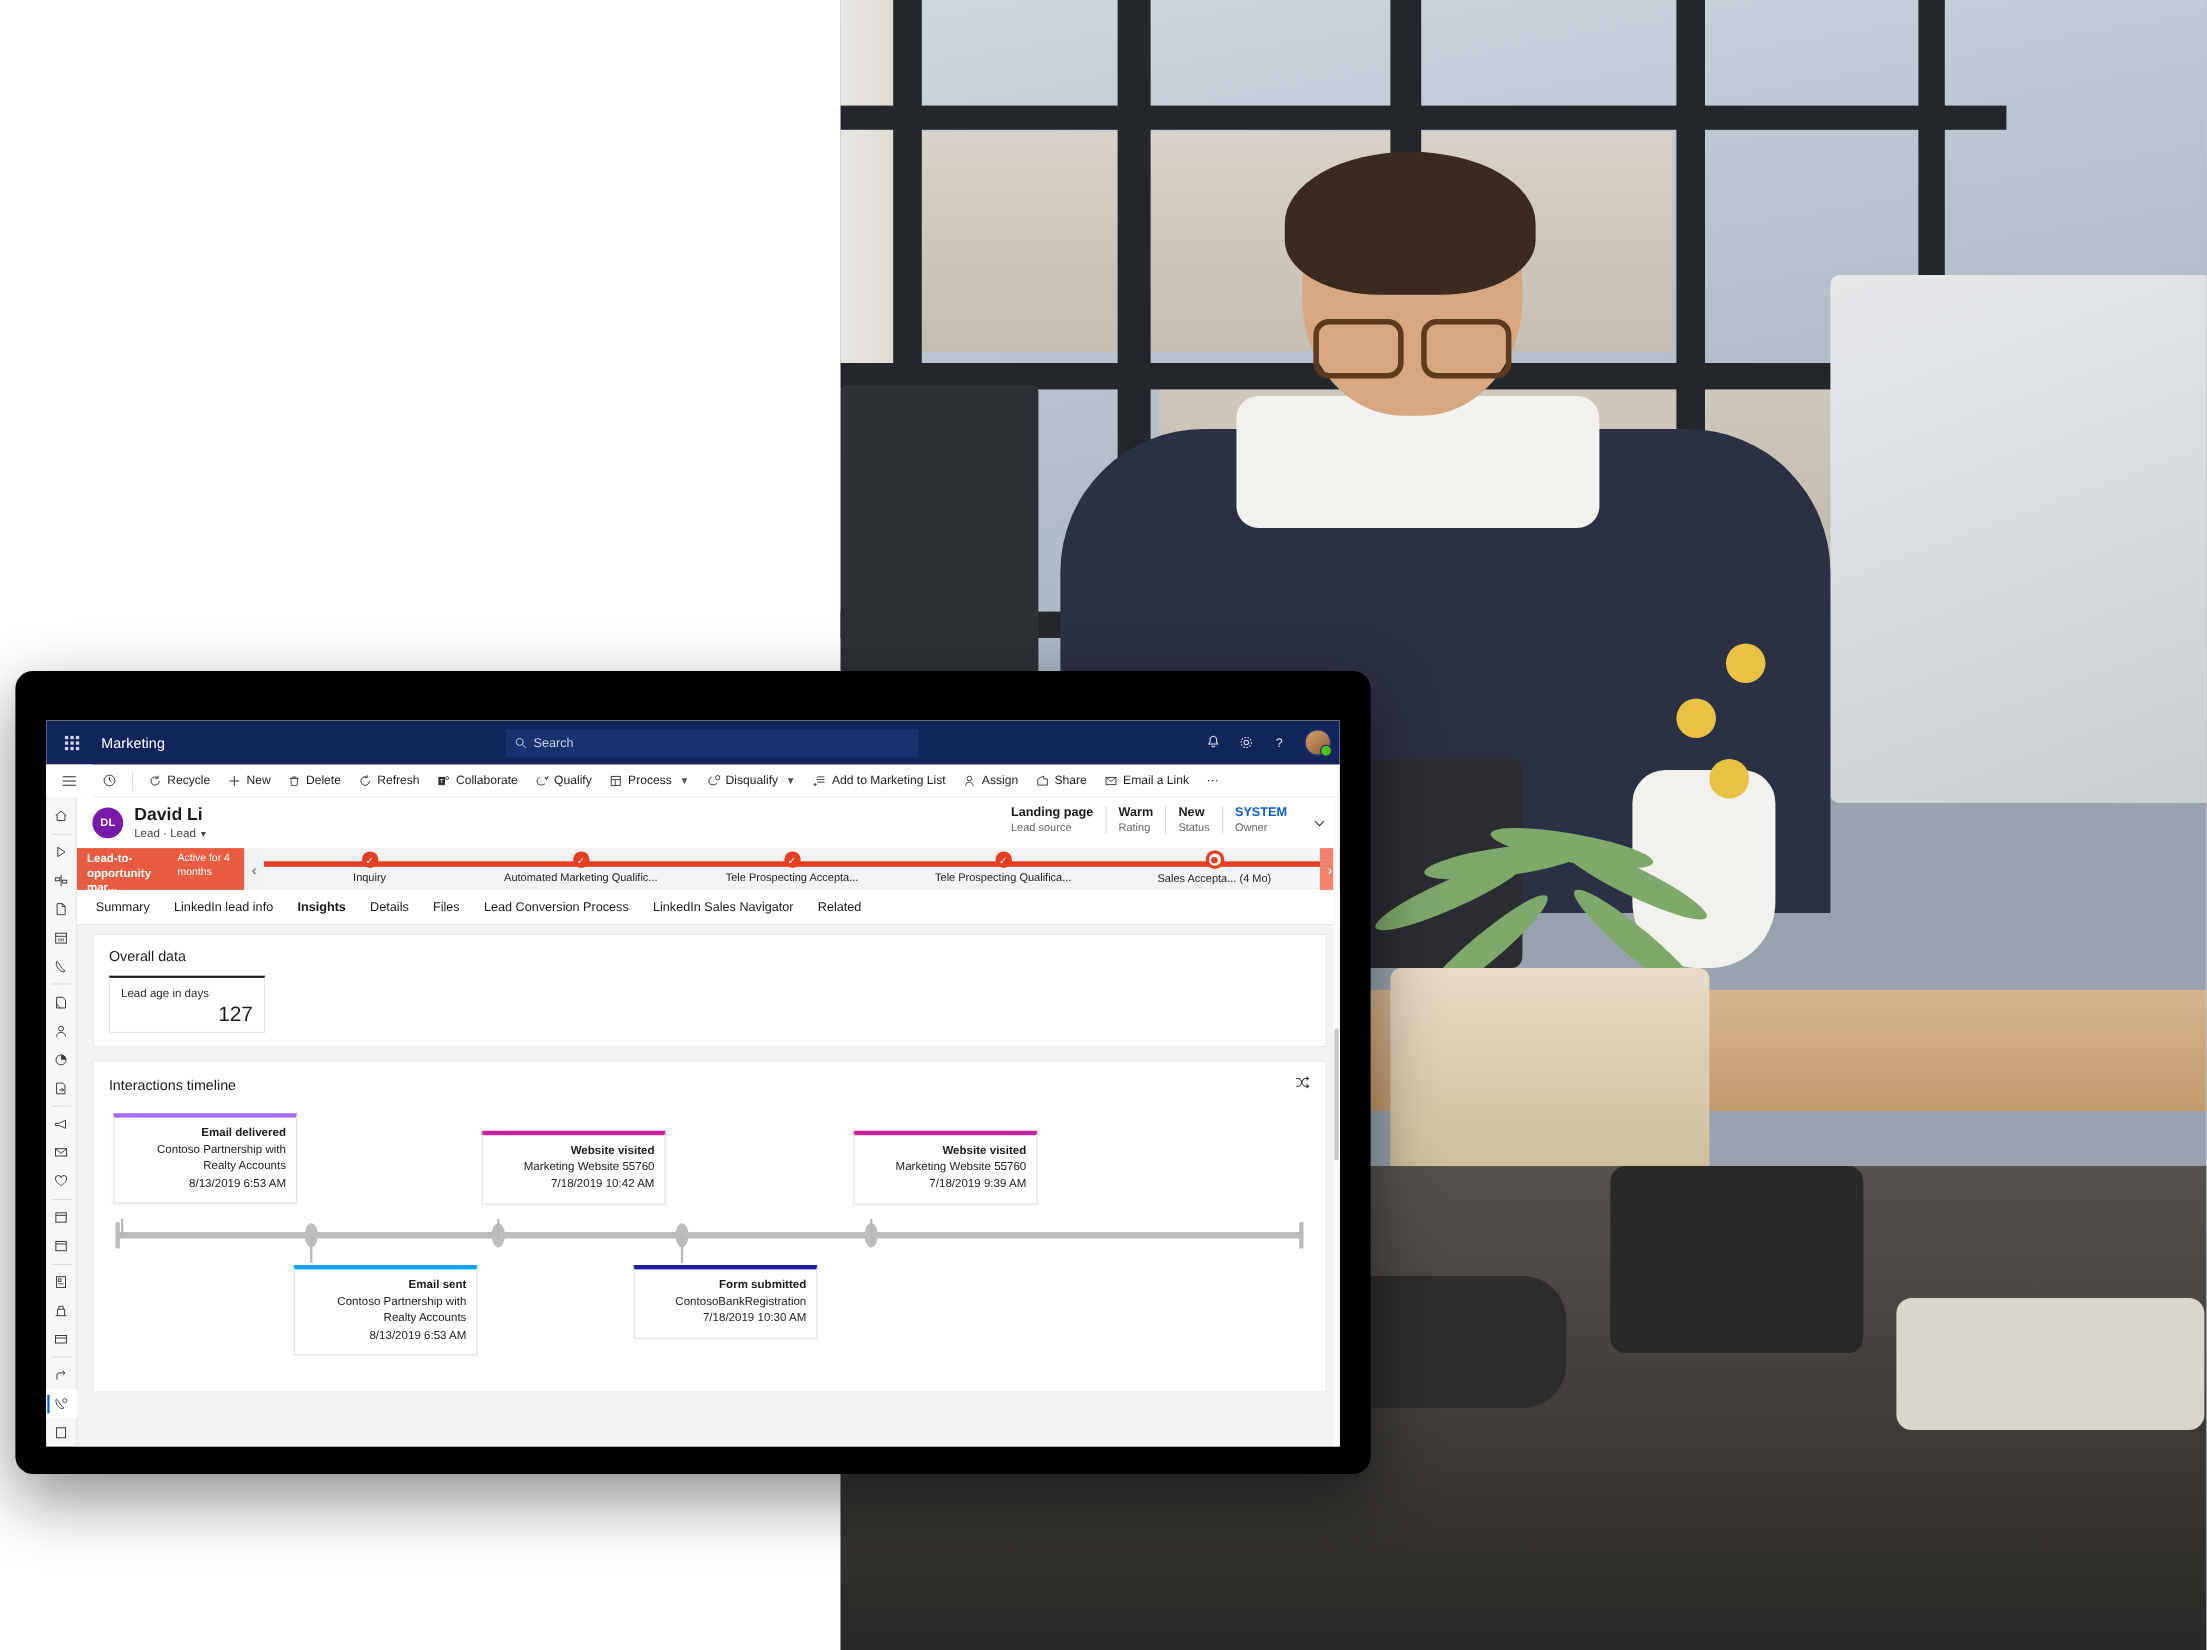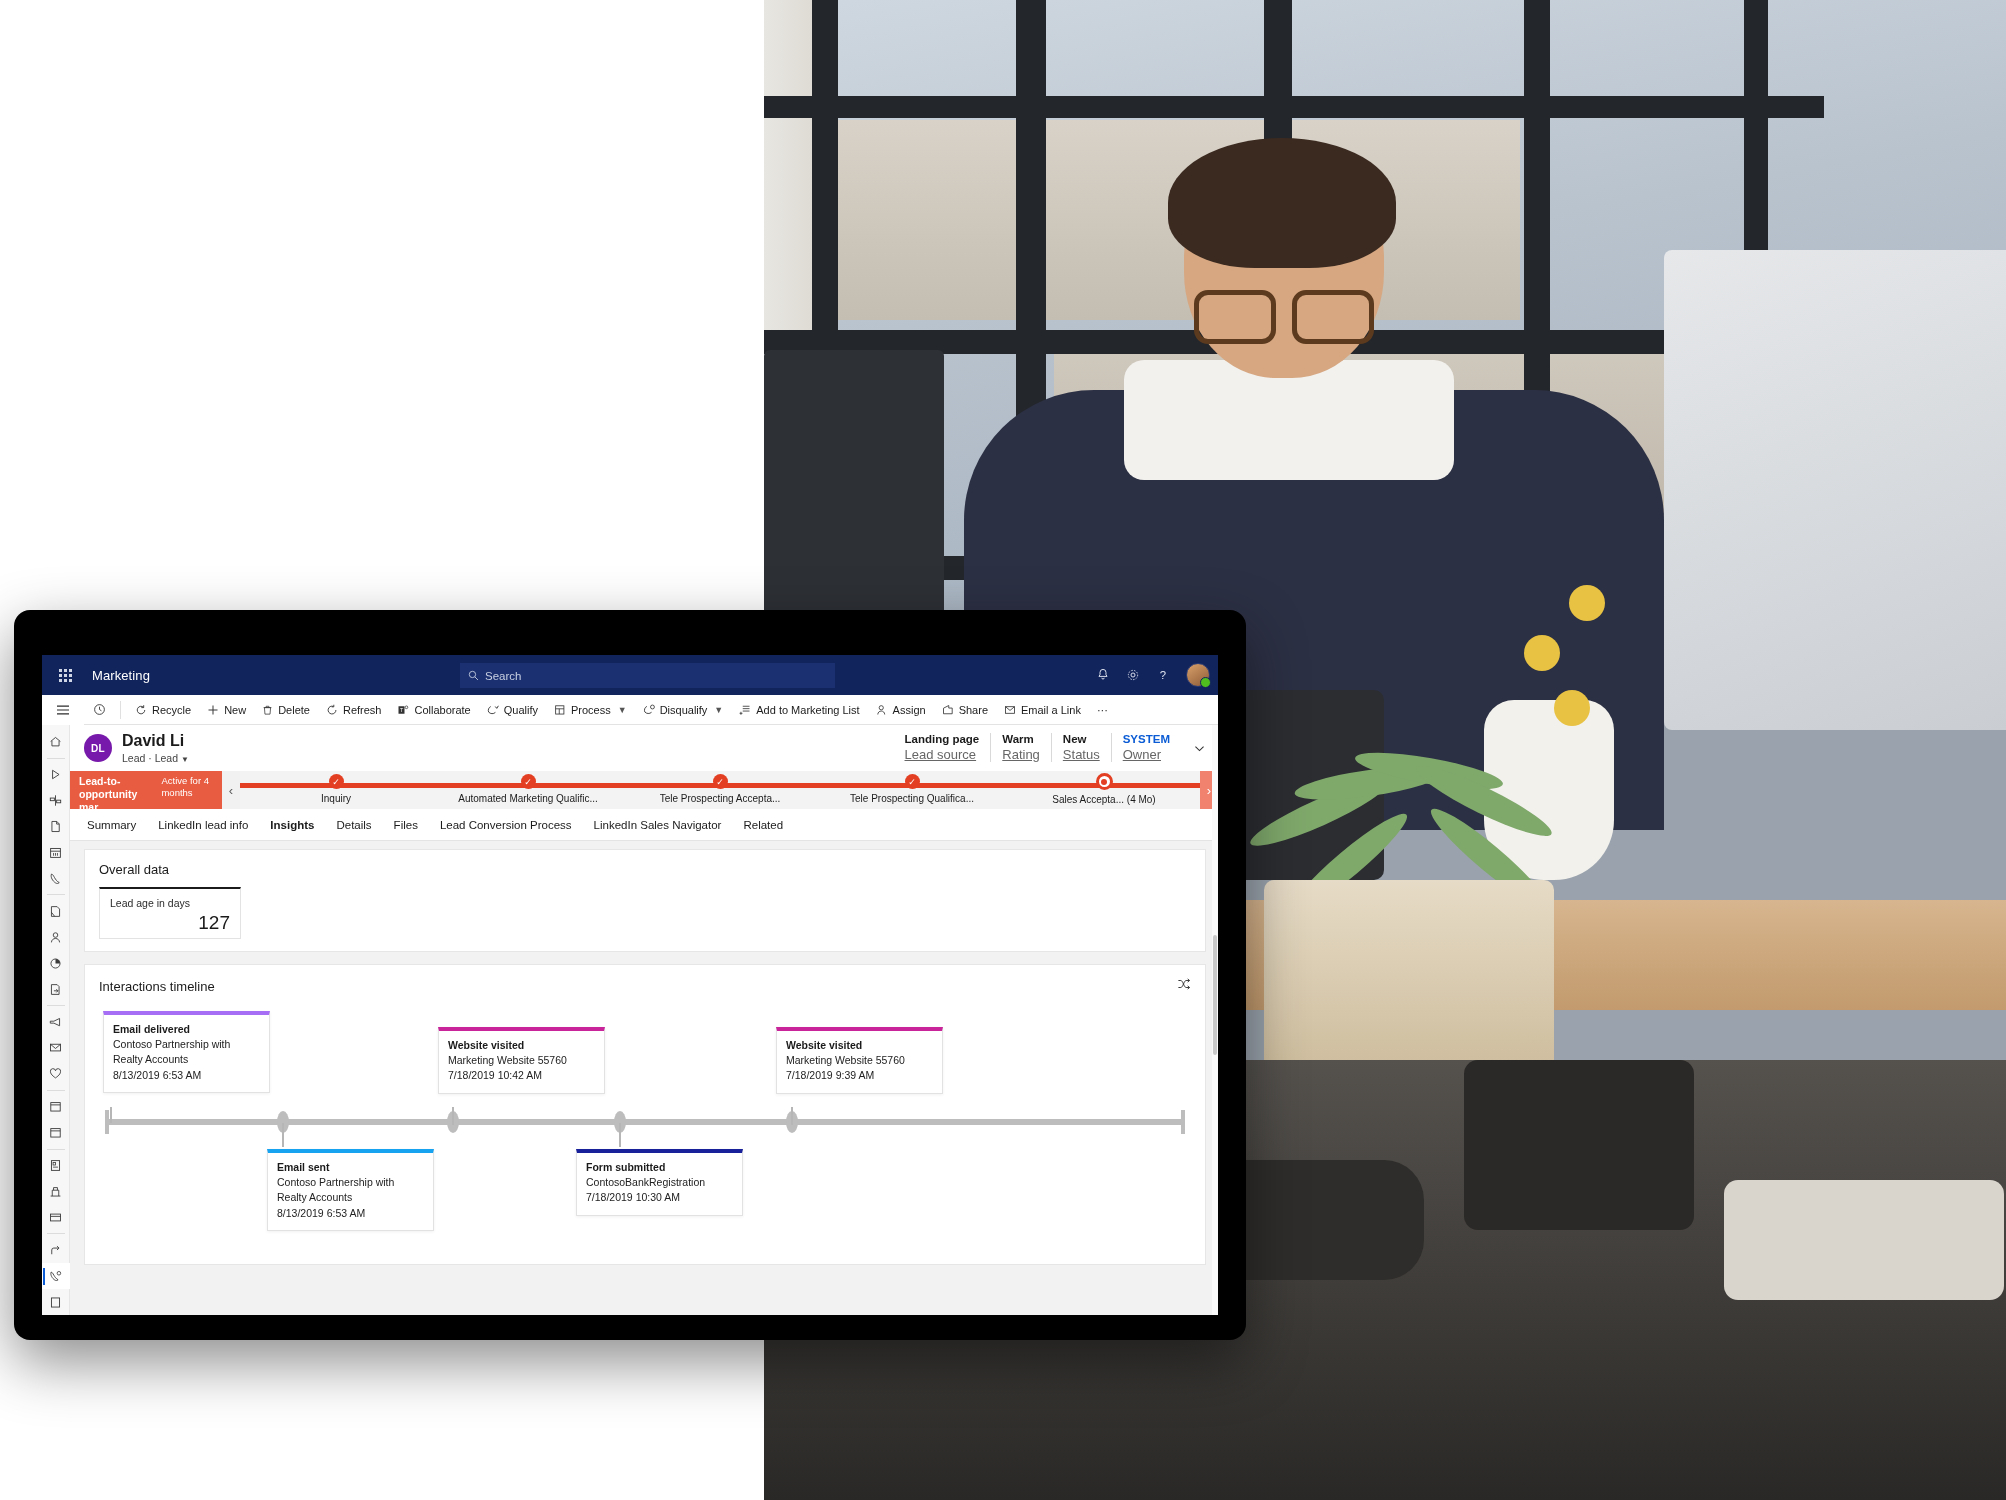--- a/index.html
+++ b/index.html
@@ -241,21 +241,21 @@
   .rec-name { font-size: 16px; font-weight: 700; color:#1b1b1b; line-height:1.1;}
   .rec-sub { font-size: 10.5px; color: #444; margin-top:2px; cursor:pointer;}
   .rec-meta { margin-left:auto; display:flex; align-items:flex-start; }
   .meta-cell {
     padding: 0 11px; border-left: 1px solid #d9d9d9;
     display:flex; flex-direction:column; min-width:0;
   }
   .meta-cell:first-child { border-left:none; }
   .meta-val { font-size: 11.5px; font-weight: 700; color:#1b1b1b; white-space:nowrap;}
   .meta-val.link { color:#0b5cd5; }
-  .meta-lbl { font-size: 13px; color: #666; margin-top:2px; white-space:nowrap;text-decoration:underline;}
+  .meta-lbl { font-size: 10px; color: #666; margin-top:2px; white-space:nowrap;}
   .meta-chev { padding-left: 12px; cursor:pointer; color:#333; display:flex;align-items:center;height:30px;}
 
   
   .bpf { height: 38px; display:flex; align-items:stretch; position:relative; }
   .bpf-stage {
     background: #e85c41; color: #fff; width: 152px;
     padding: 4px 9px; display:flex; justify-content:center;
     position:relative; cursor:pointer;
   }
   .bpf-stage .t1 { font-size:10.5px; font-weight:700; line-height:1.25; }
@@ -330,21 +330,21 @@
     border:1px solid #e3e3e3; border-top:2px solid #1b1b1b;
     width: 142px; padding: 8px 10px 6px 10px;
   }
   .kpi-lbl { font-size: 10.5px; color:#2b2b2b; }
   .kpi-val { font-size: 19px; color:#1b1b1b; text-align:right; margin-top: 4px; line-height:1;}
 
   
   .tl-card { position:relative; padding-bottom: 8px; }
   .tl-head { display:flex; align-items:center; }
   .tl-shuffle { margin-left:auto; cursor:pointer; color:#333; }
-  .tl-wrap { position:relative; height: 255px; margin-top: 6px; }
+  .tl-wrap { position:relative; height: 255px; margin-top: 6px; text-align: right; }
   .tl-axis {
     position:absolute; left:8px; right:8px; top:118px; height:6px;
     background:#bdbdbd; border-radius:2px;
   }
   .tl-cap {
     position:absolute; top:109px; width:4px; height:24px; background:#bdbdbd;
   }
   .tl-node {
     position:absolute; top:110px; width:12px; height:22px;
     background:#bdbdbd; border-radius:50%;

